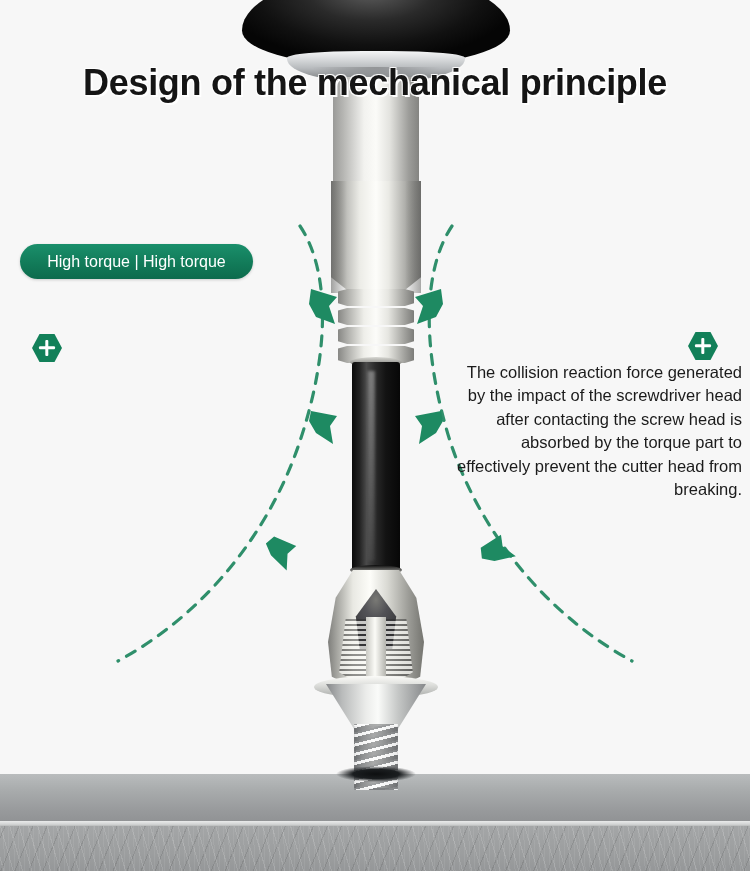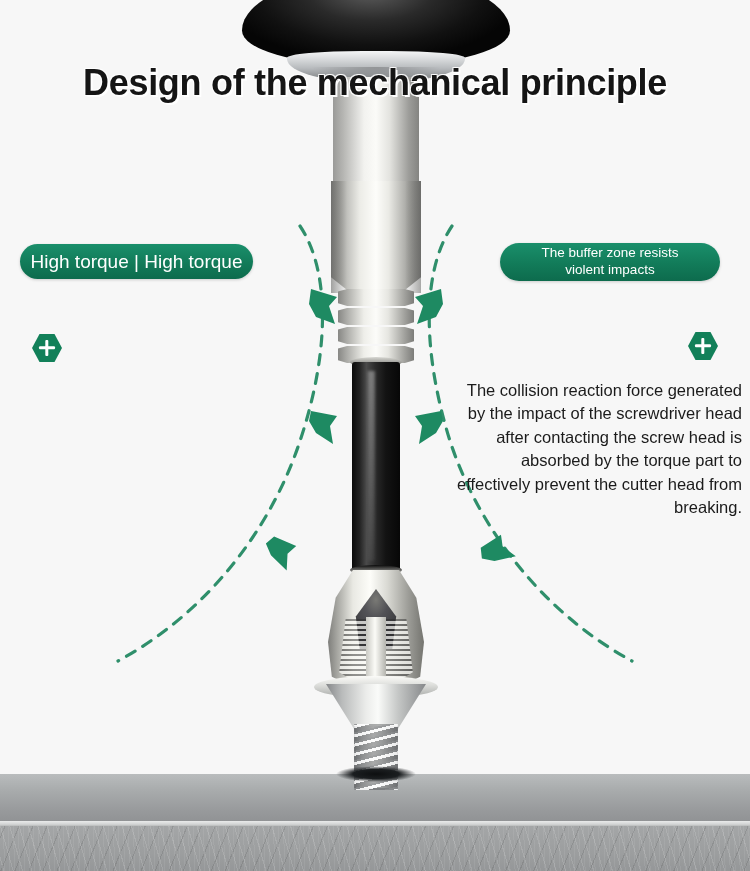--- a/index.html
+++ b/index.html
@@ -177,21 +177,21 @@
 
   
   .badge {
     position:absolute; z-index:35;
     color:#ffffff; text-align:center;
     border-radius:22px;
     background:linear-gradient(180deg,#1a8f6b 0%,#127b59 55%,#0d6b4d 100%);
     box-shadow:0 1px 3px rgba(0,0,0,.18);
     display:flex; align-items:center; justify-content:center;
   }
-  .badge-left  { left:20px;  top:223px; width:233px; height:35px; font-size:19px; }
+  .badge-left  { left:20px;  top:223px; width:233px; height:35px; font-size:16px; }
   .badge-right { left:500px; top:222px; width:220px; height:38px; font-size:13.5px; line-height:1.25; padding:0 8px; }
 
   
   .hexicon { position:absolute; width:30px; height:30px; z-index:35; }
   .hexicon .hx {
     width:30px; height:30px; background:#128059;
     clip-path:polygon(25% 3%, 75% 3%, 100% 50%, 75% 97%, 25% 97%, 0% 50%);
     position:relative;
   }
   .hexicon .hx::before, .hexicon .hx::after {
@@ -201,21 +201,21 @@
   .hexicon .hx::after  { top:50%; left:7px; width:16px; height:3.4px; transform:translateY(-50%); }
   .hexicon-left  { left:32px;  top:312px; }
   .hexicon-right { left:688px; top:310px; }
 
   
   .para {
     position:absolute; z-index:35;
     color:#1b1b1b; font-size:16.5px; line-height:1.42;
   }
   .para-left  { left:10px;  top:370px; width:300px; text-align:left; }
-  .para-right { right:8px;  top:358px; width:292px; text-align:right; }
+  .para-right { right:8px;  top:340px; width:292px; text-align:right; }
 </style>
 </head>
 <body>
 
 <div class="stage">
 
   <div class="surface surface-top"></div>
   <div class="surface-shadow"></div>
   <div class="surface surface-lip"></div>
   <div class="surface surface-face"></div>
@@ -273,26 +273,20 @@
   </svg>
 
   <div class="title-block">
     <div class="title-line">Design of the mechanical principle</div>
   </div>
 
   <div class="badge badge-left">
     <span>High torque | High torque</span>
   </div>
 
-  <div class="badge badge-right">
-    <span>
-      <span>The buffer zone resists</span><br>
-      <span>violent impacts</span>
-    </span>
-  </div>
 
   <div class="hexicon hexicon-left">
     <div class="hx"></div>
   </div>
   <div class="hexicon hexicon-right">
     <div class="hx"></div>
   </div>
 
   <div class="para para-right">The collision reaction force generated by the impact of the screwdriver head after contacting the screw head is absorbed by the torque part to effectively prevent the cutter head from breaking.</div>
 

